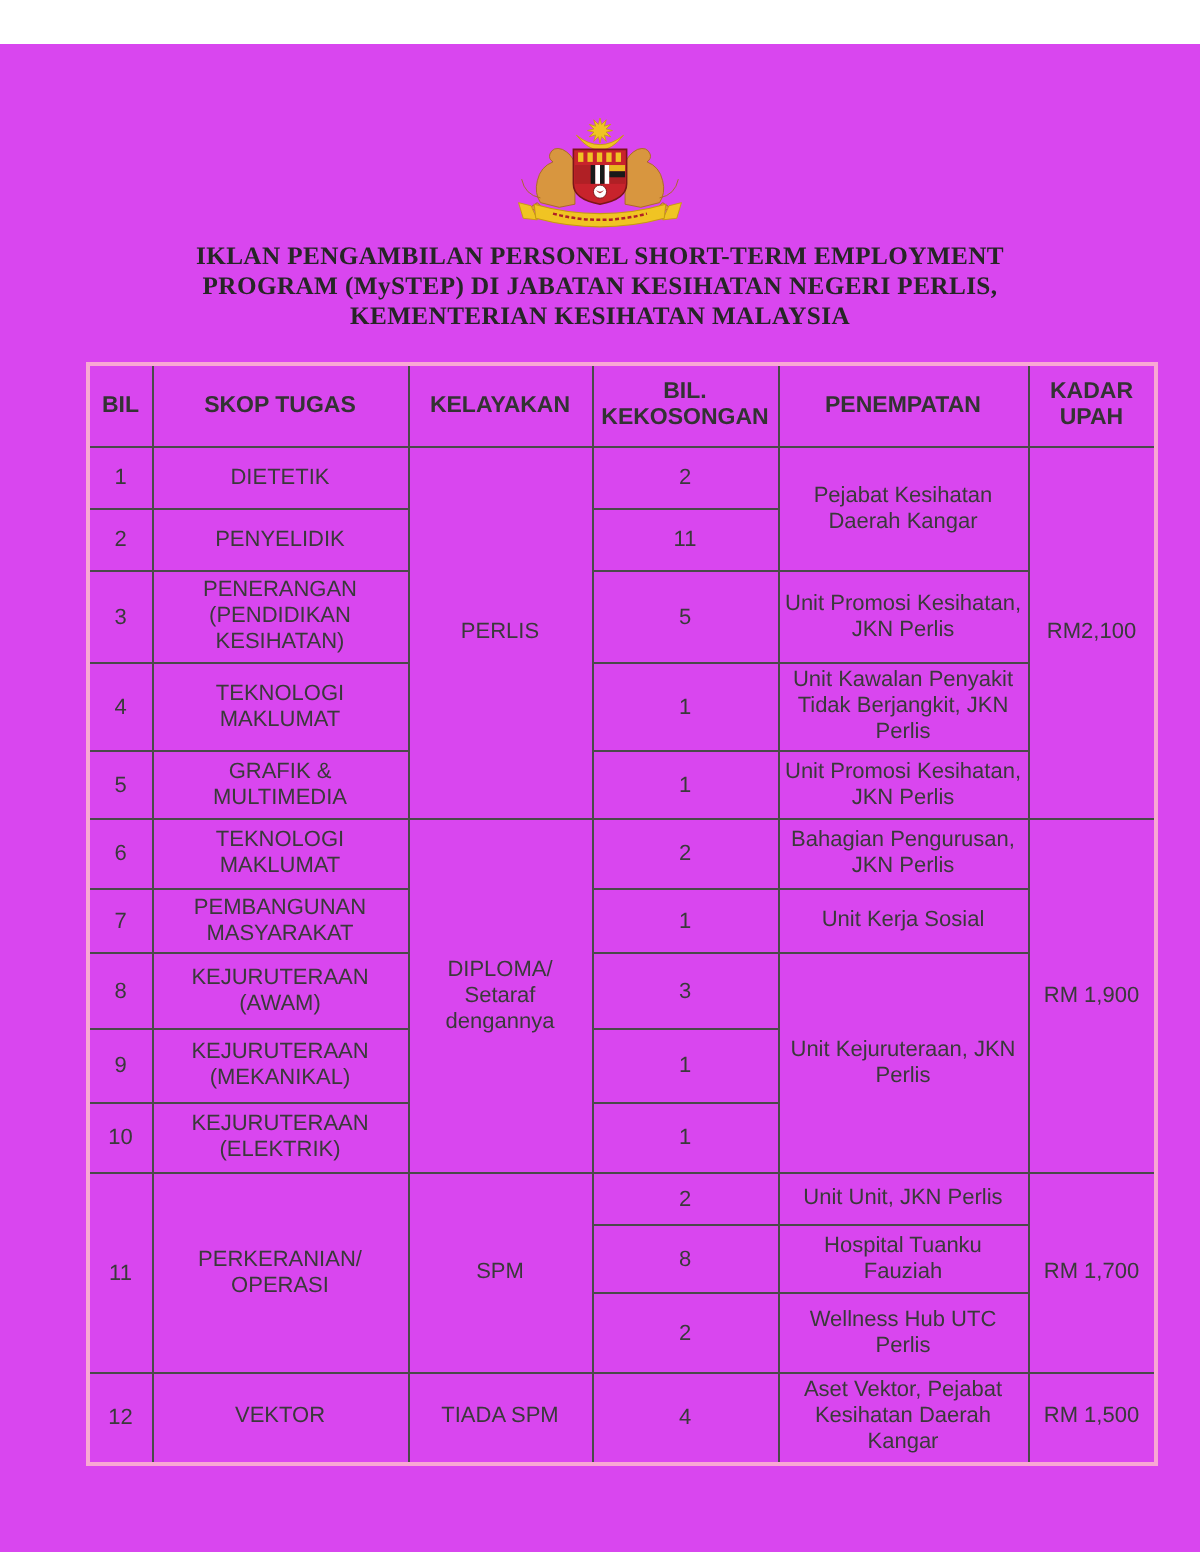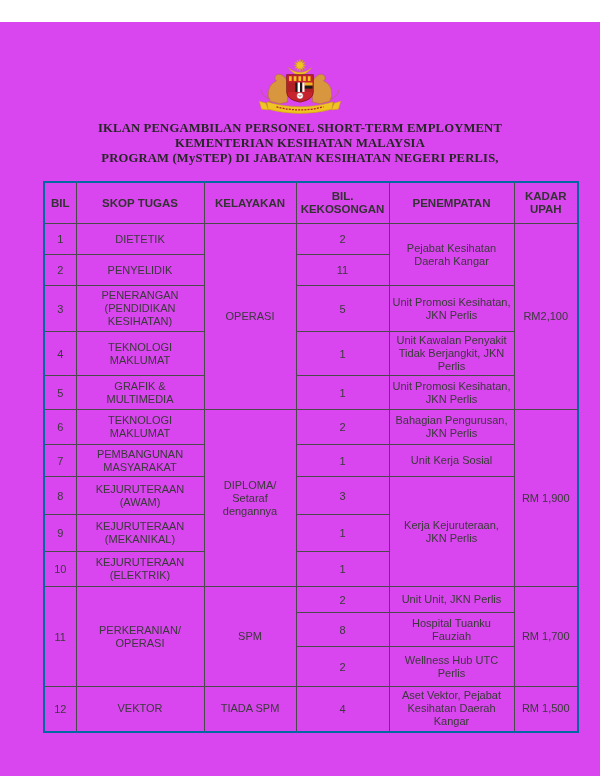--- a/index.html
+++ b/index.html
@@ -20,21 +20,21 @@
     font-family:"Liberation Sans", sans-serif;
     font-size:11px;color:#3a3a3a;
   }
   table.vacancy th, table.vacancy td{
     border:1px solid #4a4a4a;
     padding:2px 3px;
     vertical-align:middle;
     text-align:center;
     overflow:hidden;
   }
-  table.vacancy{border:2px solid #0369a1;}
+  table.vacancy{border:2px solid #f9a8d4;}
   table.vacancy th{
     font-weight:bold;font-size:11.5px;color:#333;
     height:36px;line-height:13px;
   }
   td.c-skop, td.c-pen{text-align:left;padding-left:6px;padding-right:3px;line-height:13px;}
   td.c-bil, td.c-kek{font-size:11px;}
   td.c-kel, td.c-kad{line-height:13px;}
 </style>
 </head>
 <body>
@@ -83,22 +83,22 @@
         <path d="M16,57 L8,55 L11,65 L20,66 Z" fill="#f0c423" stroke="#c79a10" stroke-width="0.6"></path>
         <path d="M104,57 L112,55 L109,65 L100,66 Z" fill="#f0c423" stroke="#c79a10" stroke-width="0.6"></path>
         <path d="M18,56 Q60,68 102,56 L101,65 Q60,76 19,65 Z" fill="#f0c423" stroke="#c79a10" stroke-width="0.7"></path>
         <path d="M30,62 Q60,70 90,62" fill="none" stroke="#b02025" stroke-width="1.6" stroke-dasharray="2.5 1.5"></path>
       </g>
     </svg>
   </div>
 
   <div class="doc-title">
     <div>IKLAN PENGAMBILAN PERSONEL SHORT-TERM EMPLOYMENT</div>
+    <div>PROGRAM (MySTEP) DI JABATAN KESIHATAN NEGERI PERLIS,</div>
     <div>KEMENTERIAN KESIHATAN MALAYSIA</div>
-    <div>PROGRAM (MySTEP) DI JABATAN KESIHATAN NEGERI PERLIS,</div>
   </div>
 
 
   <table class="vacancy">
     <colgroup>
       <col style="width:32px">
         <col style="width:128px">
         <col style="width:92px">
       <col style="width:93px">
         <col style="width:125px">
@@ -111,21 +111,21 @@
         <th>KELAYAKAN</th>
         <th>BIL. KEKOSONGAN</th>
         <th>PENEMPATAN</th>
         <th>KADAR UPAH</th>
       </tr>
     </thead>
     <tbody>
       <tr style="height:31px">
         <td class="c-bil">1</td>
         <td class="c-skop">DIETETIK</td>
-        <td class="c-kel" rowspan="5">OPERASI</td>
+        <td class="c-kel" rowspan="5">PERLIS</td>
         <td class="c-kek">2</td>
         <td class="c-pen" rowspan="2">Pejabat Kesihatan Daerah Kangar</td>
         <td class="c-kad" rowspan="5">RM2,100</td>
       </tr>
       <tr style="height:31px">
         <td class="c-bil">2</td>
         <td class="c-skop">PENYELIDIK</td>
         <td class="c-kek">11</td>
       </tr>
       <tr style="height:46px">
@@ -157,21 +157,21 @@
       <tr style="height:32px">
         <td class="c-bil">7</td>
         <td class="c-skop">PEMBANGUNAN MASYARAKAT</td>
         <td class="c-kek">1</td>
         <td class="c-pen">Unit Kerja Sosial</td>
       </tr>
       <tr style="height:38px">
         <td class="c-bil">8</td>
         <td class="c-skop">KEJURUTERAAN (AWAM)</td>
         <td class="c-kek">3</td>
-        <td class="c-pen" rowspan="3">Kerja Kejuruteraan, JKN Perlis</td>
+        <td class="c-pen" rowspan="3">Unit Kejuruteraan, JKN Perlis</td>
       </tr>
       <tr style="height:37px">
         <td class="c-bil">9</td>
         <td class="c-skop">KEJURUTERAAN (MEKANIKAL)</td>
         <td class="c-kek">1</td>
       </tr>
       <tr style="height:35px">
         <td class="c-bil">10</td>
         <td class="c-skop">KEJURUTERAAN (ELEKTRIK)</td>
         <td class="c-kek">1</td>

